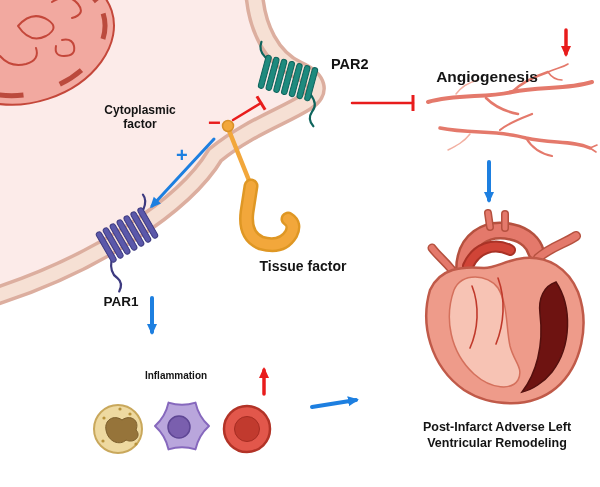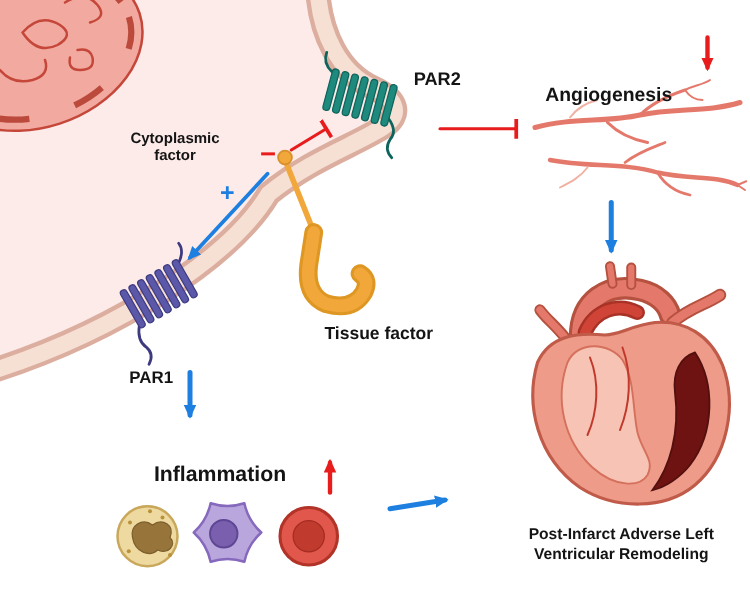--- a/index.html
+++ b/index.html
@@ -8,21 +8,21 @@
     font-family:"Liberation Sans",sans-serif;
   }
   .canvas svg{position:absolute;left:0;top:0;}
   .lbl{position:absolute;color:#141414;font-weight:700;white-space:nowrap;line-height:1.15;}
   .centered{transform:translateX(-50%);text-align:center;}
   .lbl-cyto{left:140px;top:104px;font-size:12px;}
   .lbl-par2{left:331px;top:56px;font-size:14.5px;font-weight:700;}
   .lbl-par1{left:121px;top:294px;font-size:13.5px;font-weight:600;}
   .lbl-tf{left:303px;top:258px;font-size:14px;}
   .lbl-angio{left:487px;top:32px;font-size:15.5px;margin-top:36px;}
-  .lbl-inflam{left:176px;top:370px;font-size:17px;}
+  .lbl-inflam{left:176px;top:370px;font-size:10px;}
   .lbl-remodel{left:497px;top:419px;font-size:12.5px;line-height:16px;}
   .sign-plus{left:176px;top:144px;font-size:20px;color:#1d7fe0;}
   .sign-minus{left:208px;top:110px;font-size:22px;color:#e81c1c;}
 </style>
 </head>
 <body>
 
 <div class="canvas">
 
 <svg width="600" height="487" viewBox="0 0 600 487">

